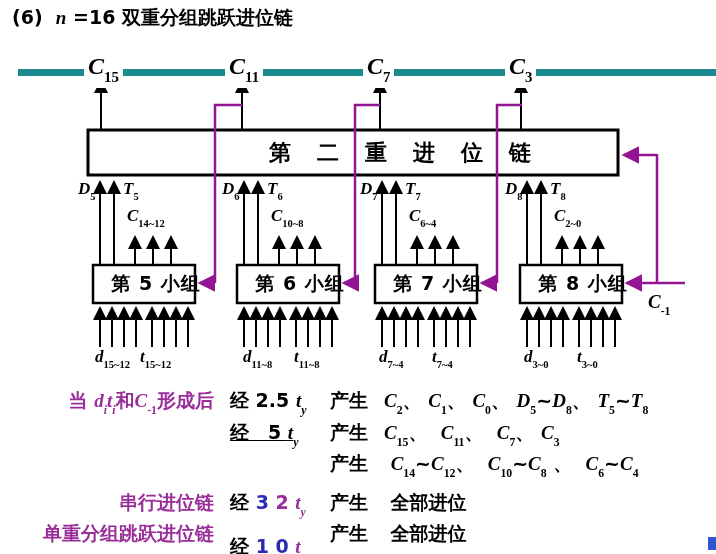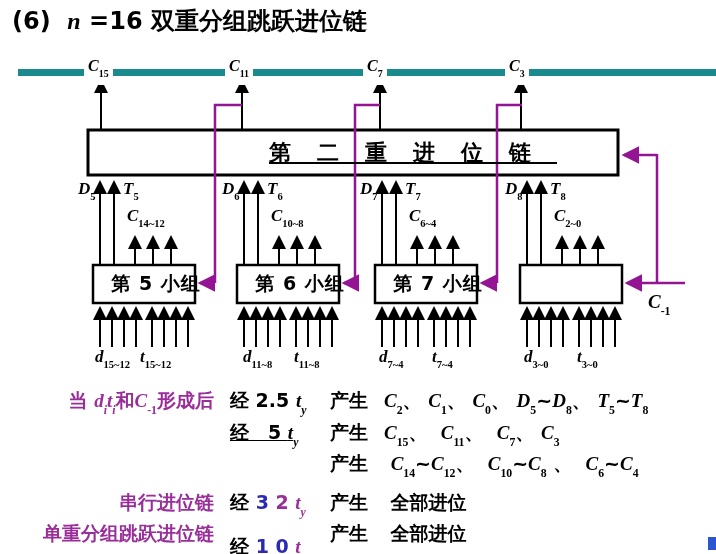--- a/index.html
+++ b/index.html
@@ -9,33 +9,33 @@
     --mag:#992d99;
     --blue:#2a2ab2;
     --bg:#ffffff;
   }
   html,body{margin:0;padding:0;background:#888;}
   #stage{
     position:relative;width:716px;height:554px;background:var(--bg);
     font-family:"DejaVu Sans",sans-serif;overflow:hidden;
   }
   .abs{position:absolute;}
-  #title{left:12px;top:5px;font-size:24px;font-weight:bold;color:var(--ink);white-space:nowrap;}
+  #title{left:12px;top:5px;font-size:19px;font-weight:bold;color:var(--ink);white-space:nowrap;}
   .math span{white-space:pre;}
   .math i{font-family:"Liberation Serif","DejaVu Serif",serif;font-weight:bold;font-style:italic;}
   .math sub{font-family:"Liberation Serif","DejaVu Serif",serif;font-weight:bold;font-size:0.62em;font-style:normal;position:relative;top:0.15em;}
   .math sub.it{font-style:italic;}
   .c-mag{color:var(--mag);}
   .c-blue{color:var(--blue);}
-  .clabel{top:53px;font-size:16px;background:var(--bg);padding:0 4px;line-height:26px;}
+  .clabel{top:53px;font-size:24px;background:var(--bg);padding:0 4px;line-height:26px;}
   .sig{font-size:17px;line-height:22px;}
   .boxlabel{top:271px;width:126px;text-align:center;font-size:19px;font-weight:bold;color:var(--ink);letter-spacing:1px;}
   #second-chain-label{
     left:88px;top:138px;width:624px;text-align:center;font-size:22px;font-weight:bold;
-    letter-spacing:26px;text-indent:26px;color:var(--ink);text-decoration:underline;
+    letter-spacing:26px;text-indent:26px;color:var(--ink);
   }
   .note{font-size:19px;font-weight:bold;line-height:25px;white-space:nowrap;color:var(--ink);}
   .lead{left:0;width:214px;text-align:right;color:var(--mag);}
   .timecol{left:230px;}
   .prodcol{left:330px;}
   .rescol{left:384px;}
   #svg-layer{left:0;top:0;}
   #svg-layer line,#svg-layer polyline{stroke:var(--ink);stroke-width:2;fill:none;}
   #svg-layer .bx{fill:var(--bg);stroke:var(--ink);}
   #svg-layer .pp{stroke:var(--purple);stroke-width:2.5;}
@@ -170,20 +170,21 @@
   <div class="abs sig math" style="left:550px;top:177px;"><span><i>T</i><sub>8</sub></span></div>
 
   <div class="abs sig math" style="left:127px;top:204px;"><span><i>C</i><sub>14~12</sub></span></div>
   <div class="abs sig math" style="left:271px;top:204px;"><span><i>C</i><sub>10~8</sub></span></div>
   <div class="abs sig math" style="left:409px;top:204px;"><span><i>C</i><sub>6~4</sub></span></div>
   <div class="abs sig math" style="left:554px;top:204px;"><span><i>C</i><sub>2~0</sub></span></div>
 
   <div class="abs boxlabel" style="left:93px;">第 5 小组</div>
   <div class="abs boxlabel" style="left:237px;">第 6 小组</div>
   <div class="abs boxlabel" style="left:375px;">第 7 小组</div>
+  <div class="abs boxlabel" style="left:520px;">第 8 小组</div>
 
   <div class="abs sig math" style="left:95px;top:345px;"><span><i>d</i><sub>15~12</sub></span></div>
   <div class="abs sig math" style="left:140px;top:345px;"><span><i>t</i><sub>15~12</sub></span></div>
   <div class="abs sig math" style="left:243px;top:345px;"><span><i>d</i><sub>11~8</sub></span></div>
   <div class="abs sig math" style="left:294px;top:345px;"><span><i>t</i><sub>11~8</sub></span></div>
   <div class="abs sig math" style="left:379px;top:345px;"><span><i>d</i><sub>7~4</sub></span></div>
   <div class="abs sig math" style="left:432px;top:345px;"><span><i>t</i><sub>7~4</sub></span></div>
   <div class="abs sig math" style="left:524px;top:345px;"><span><i>d</i><sub>3~0</sub></span></div>
   <div class="abs sig math" style="left:577px;top:345px;"><span><i>t</i><sub>3~0</sub></span></div>
 

